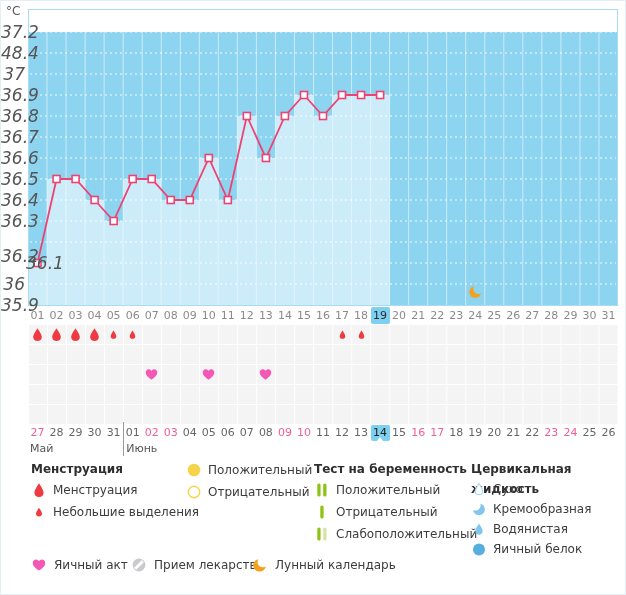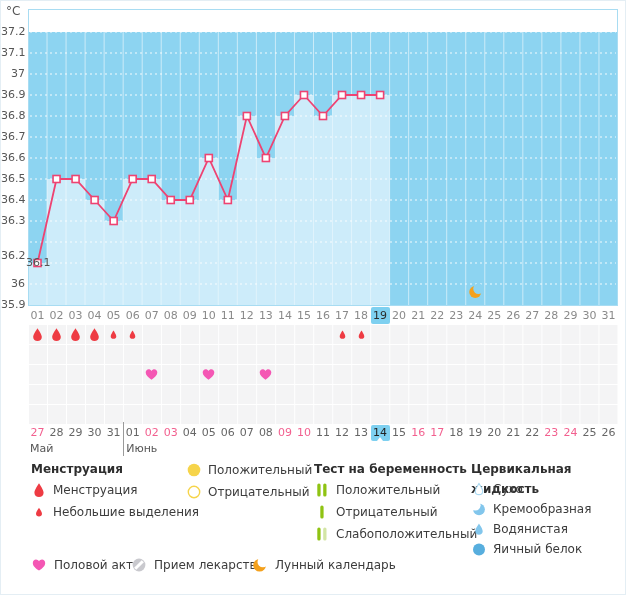--- a/index.html
+++ b/index.html
@@ -1,21 +1,21 @@
 <!DOCTYPE html>
 <html><head>
 <meta charset="utf-8">
 <style>
   html,body{margin:0;padding:0;background:#fff;}
   #page{position:relative;width:626px;height:595px;background:#fff;border:1px solid #e4eef4;box-sizing:border-box;
         font-family:"DejaVu Sans","Liberation Sans",sans-serif;overflow:hidden;}
   
   #unit{position:absolute;left:5px;top:3px;font-size:12px;color:#555;}
   #chart{position:absolute;left:27px;top:8px;width:590px;height:297px;}
-  .ylab{position:absolute;left:0;width:24px;text-align:right;font-size:11px;color:#555;line-height:14px;}
+  .ylab{position:absolute;left:0;width:24px;text-align:right;font-size:17px;color:#555;line-height:14px;font-style:italic;}
   
   .dlab{position:absolute;top:306px;height:17px;line-height:17px;text-align:center;font-size:11px;color:#8a8a8a;}
   .dlab.hl{background:#7ed0f0;color:#2c2c2c;border-radius:2px;}
   
   #symgrid{position:absolute;left:27px;top:323px;width:590px;height:100px;background-color:#f4f4f5;
            background-image:linear-gradient(to right,#ffffff 1px,transparent 1px),linear-gradient(to bottom,#ffffff 1px,transparent 1px);}
   .sym{position:absolute;}
   
   .cdate{position:absolute;top:424px;height:16px;line-height:16px;text-align:center;font-size:11px;color:#666;}
   .cdate.we{color:#f2608f;}
@@ -156,21 +156,21 @@
         <rect x="475.81" y="0" width="19.03" height="297" fill="transparent"></rect>
         <rect x="494.84" y="0" width="19.03" height="297" fill="transparent"></rect>
         <rect x="513.87" y="0" width="19.03" height="297" fill="transparent"></rect>
         <rect x="532.90" y="0" width="19.03" height="297" fill="transparent"></rect>
         <rect x="551.94" y="0" width="19.03" height="297" fill="transparent"></rect>
         <rect x="570.97" y="0" width="19.03" height="297" fill="transparent"></rect>
         <rect x="0.5" y="0.5" width="589" height="296" fill="none" stroke="#a8dcf2"></rect>
       </svg></div>
   <div id="ylabels">
       <div class="ylab" style="top: 24px;">37.2</div>
-      <div class="ylab" style="top: 45px;">37.1</div>
+      <div class="ylab" style="top: 45px;">48.4</div>
       <div class="ylab" style="top: 66px;">37</div>
       <div class="ylab" style="top: 87px;">36.9</div>
       <div class="ylab" style="top: 108px;">36.8</div>
       <div class="ylab" style="top: 129px;">36.7</div>
       <div class="ylab" style="top: 150px;">36.6</div>
       <div class="ylab" style="top: 171px;">36.5</div>
       <div class="ylab" style="top: 192px;">36.4</div>
       <div class="ylab" style="top: 213px;">36.3</div>
       <div class="ylab" style="top: 248px;">36.2</div>
       <div class="ylab" style="top: 255px; margin-left: 25px;">36.1</div>
@@ -360,21 +360,21 @@
         <span class="licon"><svg width="16" height="16" viewBox="0 0 16 16" xmlns="http://www.w3.org/2000/svg">
               <circle cx="8" cy="8.4" r="6" fill="#57aede"></circle>
             </svg></span>
         <span>Яичный белок</span>
         </div>
     </div>
     <div class="lfoot" style="left:30px">
       <span class="licon"><svg width="16" height="16" viewBox="0 0 16 16" xmlns="http://www.w3.org/2000/svg">
             <path d="M8 13.6C4.6 11.3 1.8 8.9 1.8 5.9 1.8 3.8 3.3 2.4 5 2.4 6.2 2.4 7.4 3.1 8 4.2 8.6 3.1 9.8 2.4 11 2.4c1.7 0 3.2 1.4 3.2 3.5 0 3-2.8 5.4-6.2 7.7Z" fill="#f457b4"></path>
           </svg></span>
-      <span>Половой акт</span>
+      <span>Яичный акт</span>
       </div>
     <div class="lfoot" style="left:130px">
       <span class="licon"><svg width="16" height="16" viewBox="0 0 16 16" xmlns="http://www.w3.org/2000/svg">
             <circle cx="8" cy="8" r="6.4" fill="#c9c9ce"></circle>
             <line x1="4.2" y1="11.8" x2="11.8" y2="4.2" stroke="#fff" stroke-width="3"></line>
           </svg></span>
       <span>Прием лекарств</span>
       </div>
     <div class="lfoot" style="left:251px">
       <span class="licon"><svg width="16" height="16" viewBox="0 0 16 16" xmlns="http://www.w3.org/2000/svg">

